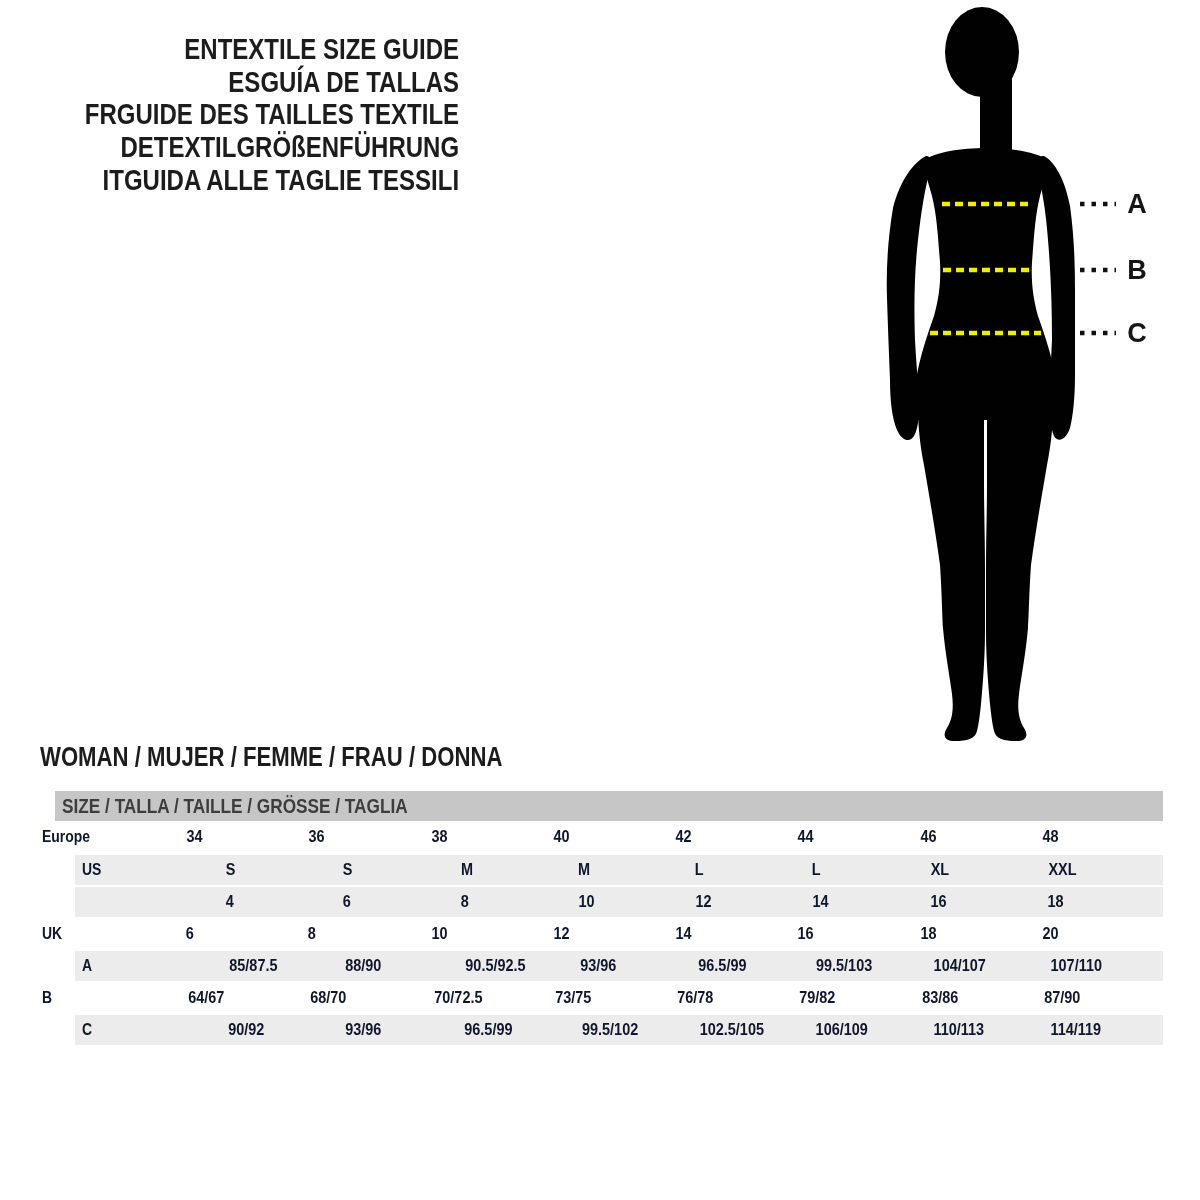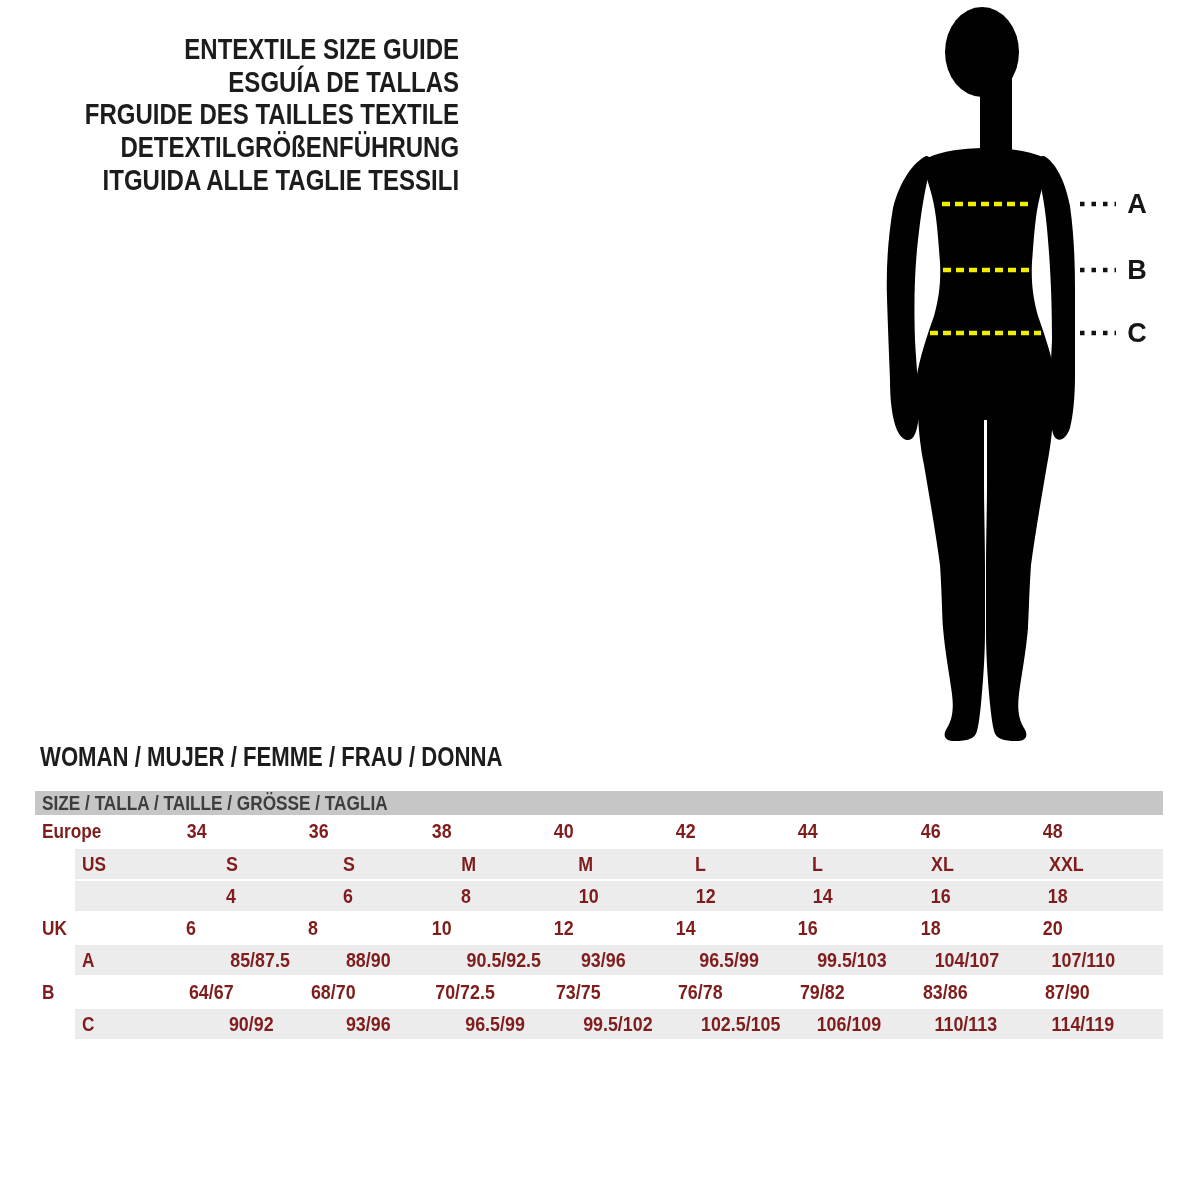--- a/index.html
+++ b/index.html
@@ -20,24 +20,24 @@
   .sil{fill:var(--sil,#000);stroke:none;}
   .dash-yellow{stroke:var(--dash-yellow,#f2ee00);stroke-width:4.5;stroke-dasharray:8 5;fill:none;}
   .dash-black{stroke:var(--dash-black,#111);stroke-width:4.5;stroke-dasharray:4.5 7;fill:none;}
   .marker-letter{font-family:"Liberation Sans",sans-serif;font-size:27px;font-weight:600;fill:#161616;text-anchor:middle;}
 
   
   #section-title{position:absolute;left:40px;top:742px;font-size:27px;font-weight:bold;}
 
   
   #size-table{position:absolute;left:35px;top:791px;width:1128px;}
-  #table-header{height:24px;background:var(--header-bg,#c6c6c6);display:flex;align-items:center;
-    padding-left:7px;font-size:21px;font-weight:bold;color:#3d3d3d;box-sizing:border-box;}
+  #table-header{height:30px;background:var(--header-bg,#c6c6c6);display:flex;align-items:center;
+    padding-left:7px;font-size:21px;font-weight:bold;color:#3d3d3d;box-sizing:border-box;margin-left:20px;}
   .trow{display:grid;grid-template-columns:150px repeat(8,1fr);height:32px;align-items:center;
-    border-top:2px solid #fff;box-sizing:border-box;font-size:21px;font-weight:bold;color:#7f1d1d;}
+    border-top:2px solid #fff;box-sizing:border-box;font-size:17px;font-weight:bold;color:#0f172a;}
   .trow.shade{background:var(--shade-bg,#ececec);margin-left:40px;}
   .trow .label{padding-left:7px;text-align:left;}
   .trow .val{}
 
   
   #legend{position:absolute;left:38px;top:1087px;}
   .legend-row{height:33.4px;line-height:33.4px;font-size:21px;font-weight:bold;transform:scaleX(0.8);transform-origin:left center;white-space:nowrap;}
 </style>
 </head>
 <body>

